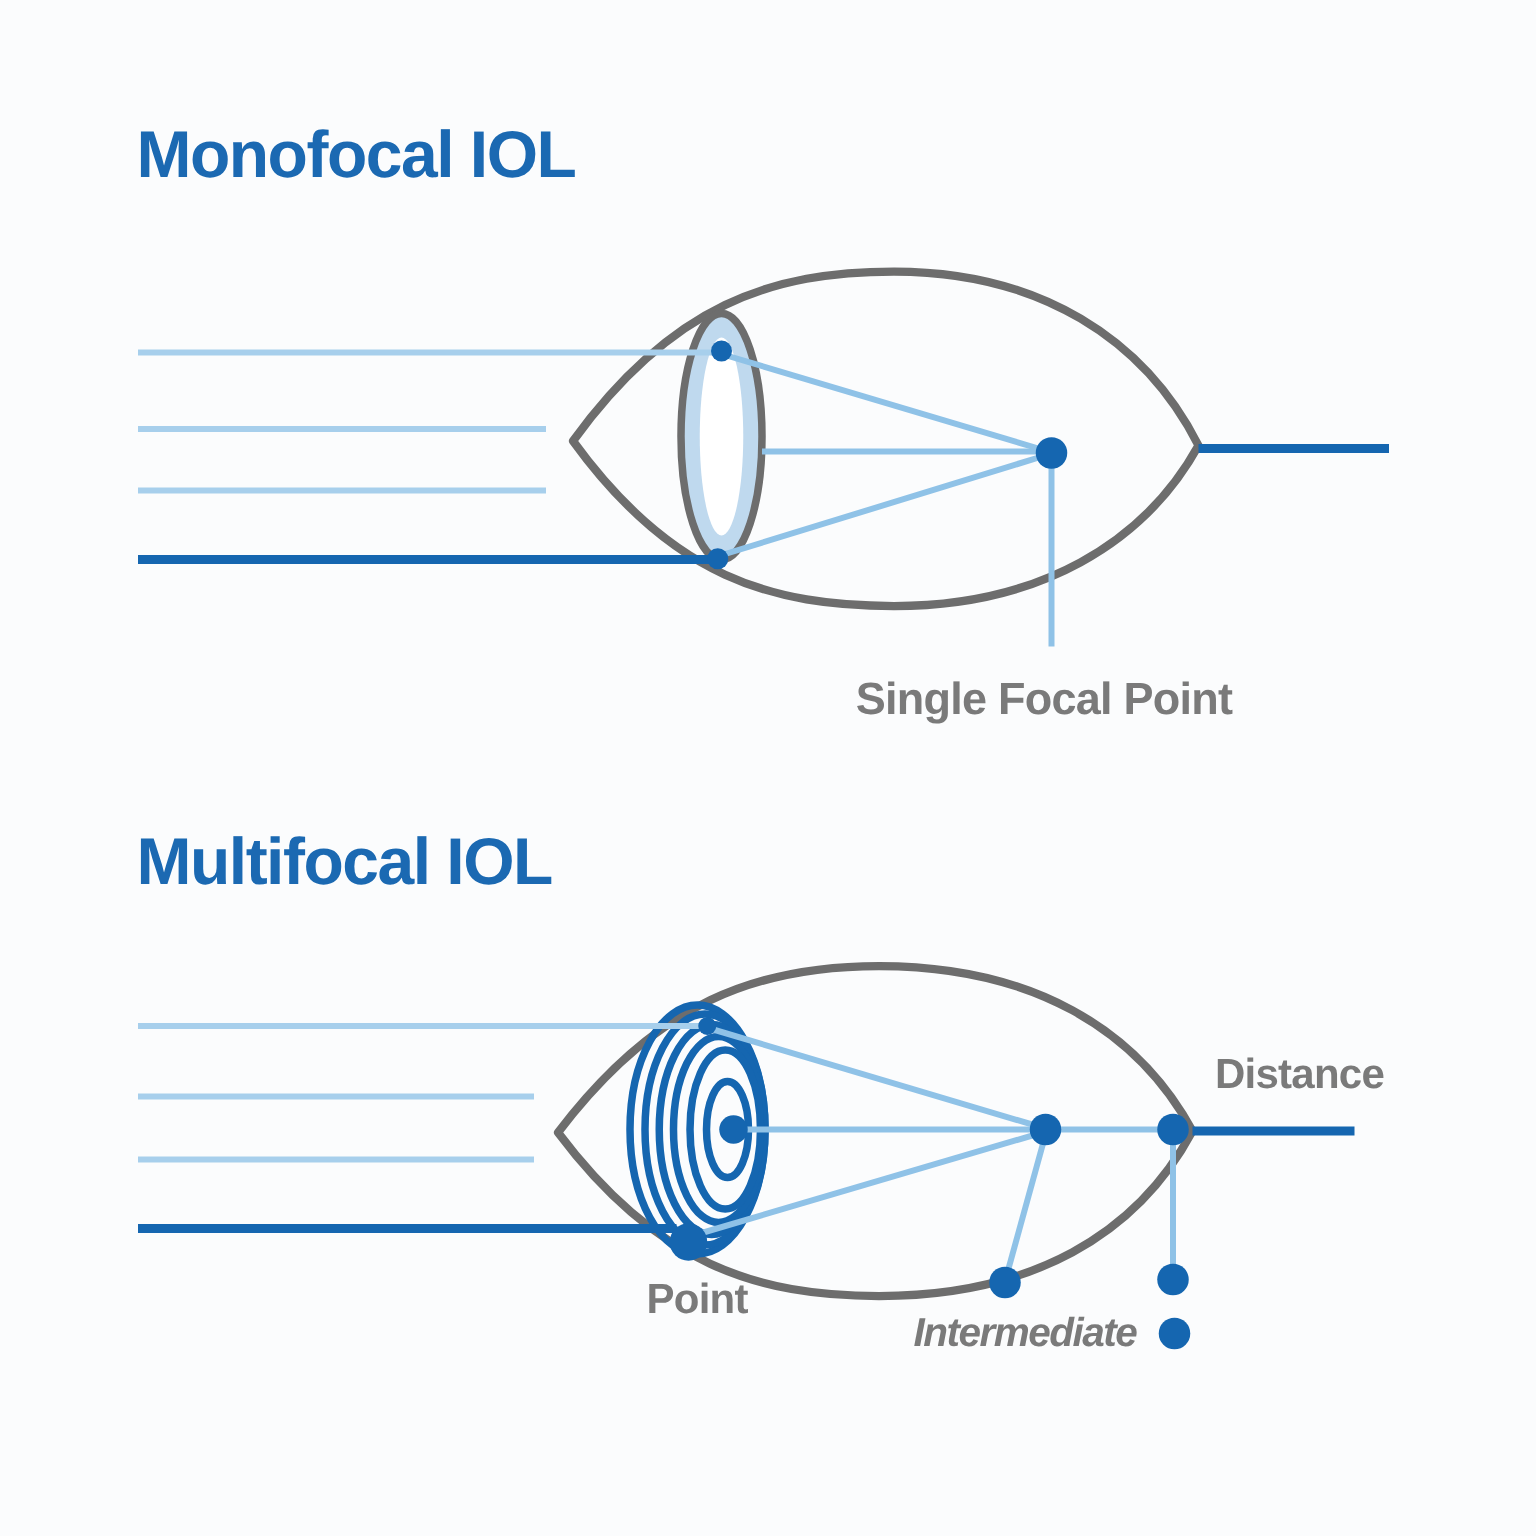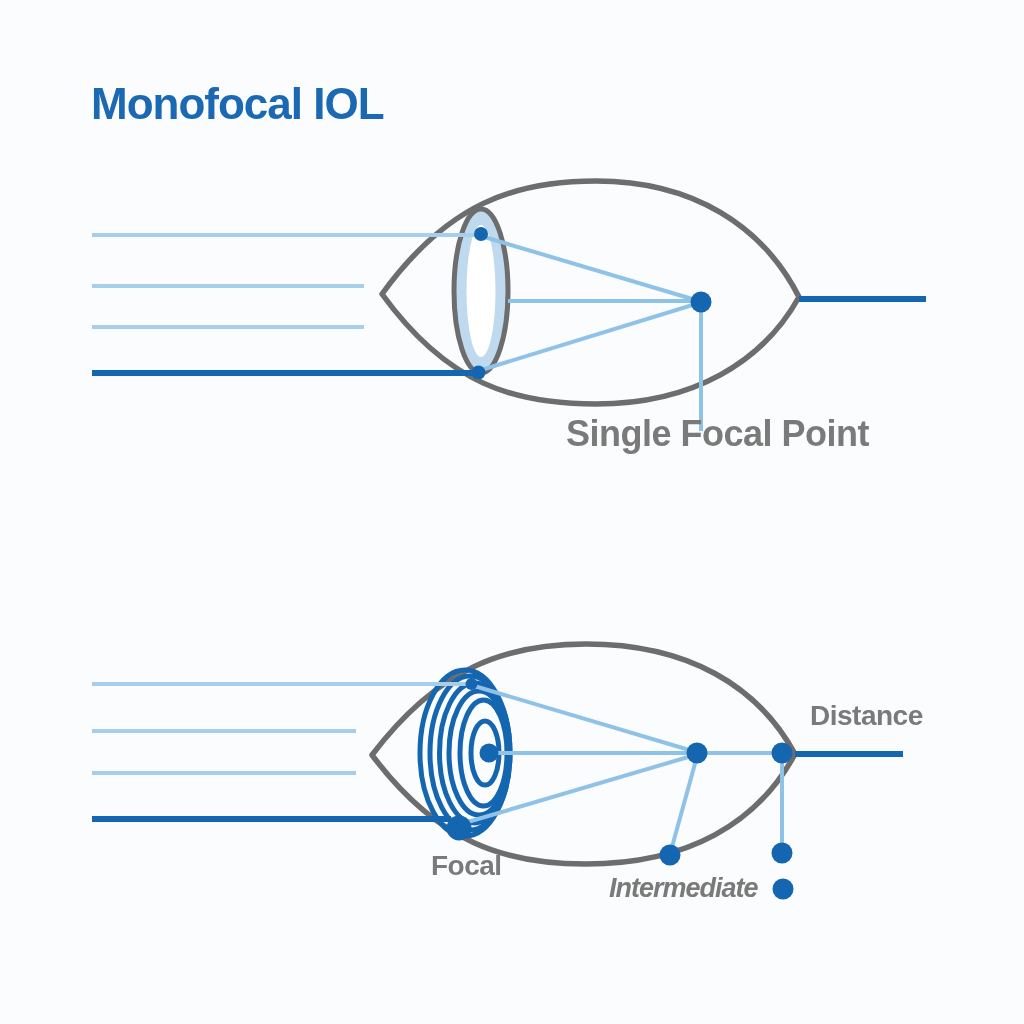--- a/index.html
+++ b/index.html
@@ -15,21 +15,21 @@
   }
   svg{position:absolute;left:0;top:0;}
   .title{
     position:absolute;font-weight:700;font-size:44px;letter-spacing:-1px;
     color:var(--titleBlue);white-space:nowrap;line-height:1;
   }
   .lbl{
     position:absolute;font-weight:700;color:var(--labelGray);
     white-space:nowrap;line-height:1;text-align:right;
   }
-  .lbl-focal{left:566px;top:416px;width:260px;text-align:left;font-size:36px;letter-spacing:-0.5px;}
+  .lbl-focal{left:566px;top:452px;width:260px;text-align:center;font-size:30px;letter-spacing:-0.5px;}
   .lbl-distance{left:810px;top:702px;font-size:28px;letter-spacing:-0.5px;}
   .lbl-near{left:431px;top:852px;font-size:28px;letter-spacing:-0.5px;}
   .lbl-intermediate{left:609px;top:875px;font-size:27px;letter-spacing:-1px;font-style:italic;}
   .title-mono{left:91px;top:82px;}
   .title-multi{left:91px;top:553px;}
   .ray-l{stroke:var(--lightRay);stroke-width:4;fill:none;}
   .ray-m{stroke:var(--midRay);stroke-width:4;fill:none;}
   .ray-d{stroke:var(--darkBlue);stroke-width:6;fill:none;}
   .eye{stroke:var(--outlineGray);stroke-width:5.5;fill:none;stroke-linejoin:round;}
   .ring{stroke:var(--darkBlue);stroke-width:5;fill:none;}
@@ -95,20 +95,21 @@
       <circle class="dot" cx="782" cy="853" r="10.5"></circle>
       <circle class="dot" cx="783" cy="889" r="10.5"></circle>
       <circle class="dot" cx="670" cy="855" r="10.5"></circle>
     </g>
   </svg>
 
   <div class="title title-mono">Monofocal IOL</div>
 
   <div class="lbl lbl-focal">Single Focal Point</div>
 
+  <div class="title title-multi">Multifocal IOL</div>
 
   <div class="lbl lbl-distance">Distance</div>
 
-  <div class="lbl lbl-near">Focal</div>
+  <div class="lbl lbl-near">Point</div>
 
   <div class="lbl lbl-intermediate">Intermediate</div>
 
 </div>
 
 </body></html>

